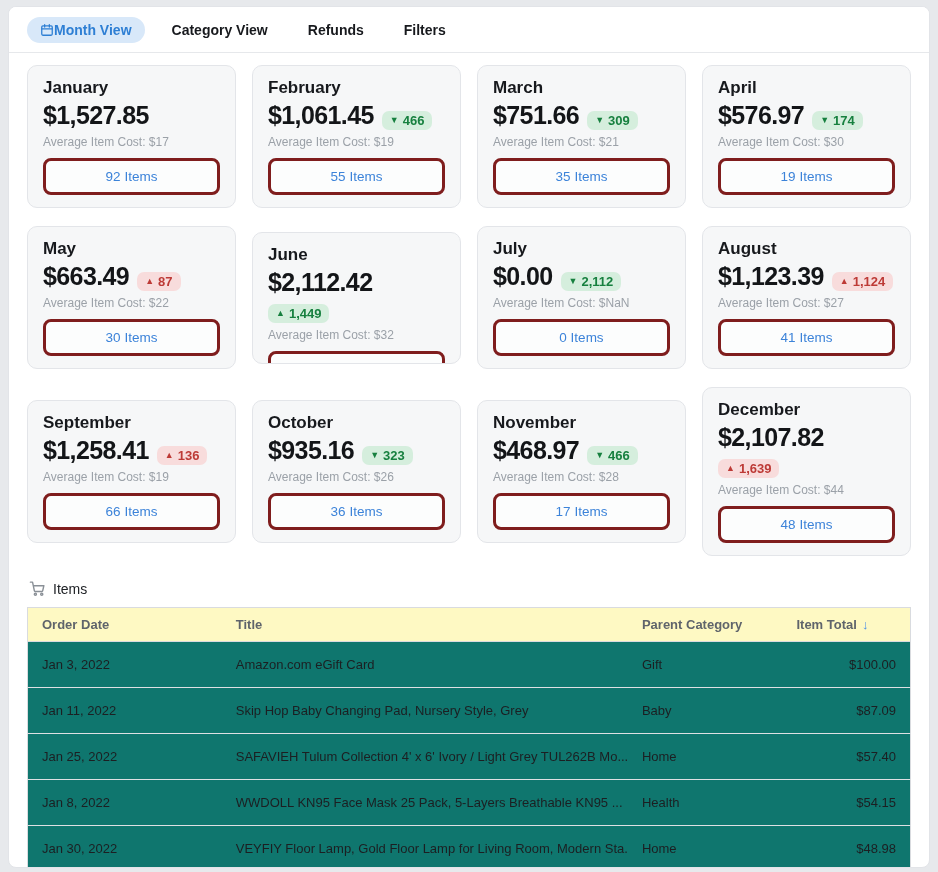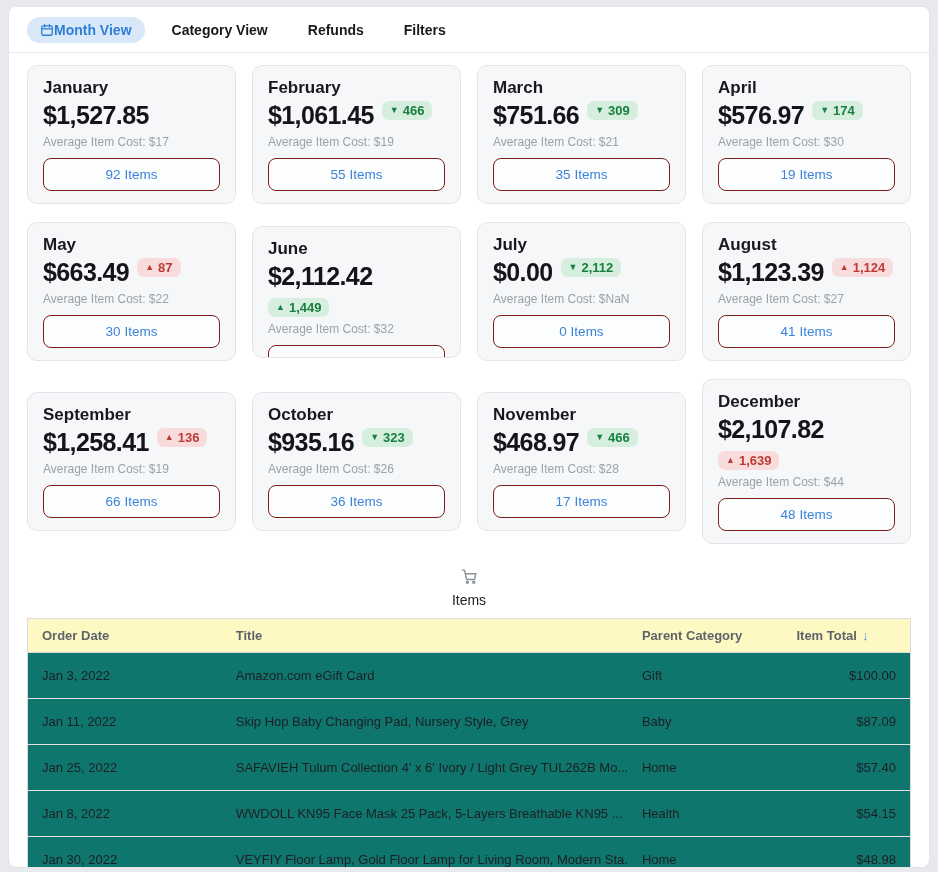--- a/index.html
+++ b/index.html
@@ -30,41 +30,41 @@
   
   .content { padding: 12px 18px 0; }
   .card-row { display: flex; gap: 16px; margin-bottom: 18px; }
   .card-row.centered { align-items: center; }
   .month-card {
     flex: 1 1 0; background: #f6f7f8;
     border: 1px solid #e3e5e9; border-radius: 10px;
     padding: 12px 15px;
   }
   .card-month { font-size: 17px; font-weight: 700; color: #17191d; margin-bottom: 3px; }
-  .amount-row { display: flex; align-items: flex-start; gap: 8px; min-height: 28px; }
+  .amount-row { display: flex; align-items: flex-end; gap: 8px; min-height: 28px; }
   .amount { font-size: 25px; font-weight: 700; color: #131518; letter-spacing: -0.6px; white-space: nowrap; }
   .badge {
     display: inline-flex; align-items: center; gap: 4px;
     padding: 3px 8px; border-radius: 7px;
     font-size: 13px; font-weight: 700; line-height: 1; white-space: nowrap;
   }
   .badge.green { background: var(--green-bg); color: var(--green-text); }
   .badge.red   { background: var(--red-bg);   color: var(--red-text); }
   .badge-arrow { font-size: 9px; line-height: 1; }
   .badge-row { margin-top: 5px; }
   .avg-cost { color: #9ba1a8; font-size: 12px; margin: 5px 0 9px; white-space: nowrap; }
   .items-btn {
-    width: 100%; background: #fcfdfd; border: 1px solid #7f1d1d; border-radius: 8px;
+    width: 100%; background: #fcfdfd; border: 3px solid #7f1d1d; border-radius: 8px;
     color: var(--link-blue); font-family: "Liberation Sans", sans-serif;
     font-size: 13.5px; padding: 8px 0; cursor: pointer;
   }
   .month-card.clipped { height: 132px; overflow: hidden; }
   
   .items-section { margin-top: 4px; }
-  .items-heading { display: flex; align-items: center; gap: 7px; font-size: 14px; color: #202327; padding: 6px 2px 10px; flex-direction: column; }
+  .items-heading { display: flex; align-items: center; gap: 7px; font-size: 14px; color: #202327; padding: 6px 2px 10px; }
   .cart-icon { display: inline-flex; }
   .items-table { width: 100%; border-collapse: collapse; table-layout: fixed; border: 1px solid #d9dbdf; font-size: 13px; color: #1c1f22; }
   .items-table thead th {
     background: #fef9c3; text-align: left; font-weight: 600;
     color: #5f646b; font-size: 13px; padding: 9px 14px;
     border-bottom: 1px solid #d9dbdf;
   }
   .items-table td { padding: 15px 14px; border-bottom: 1px solid #dee0e3; background: #0f766e; white-space: nowrap; overflow: hidden; }
   th.col-date  { width: 22%; }
   th.col-title { width: 46%; }

